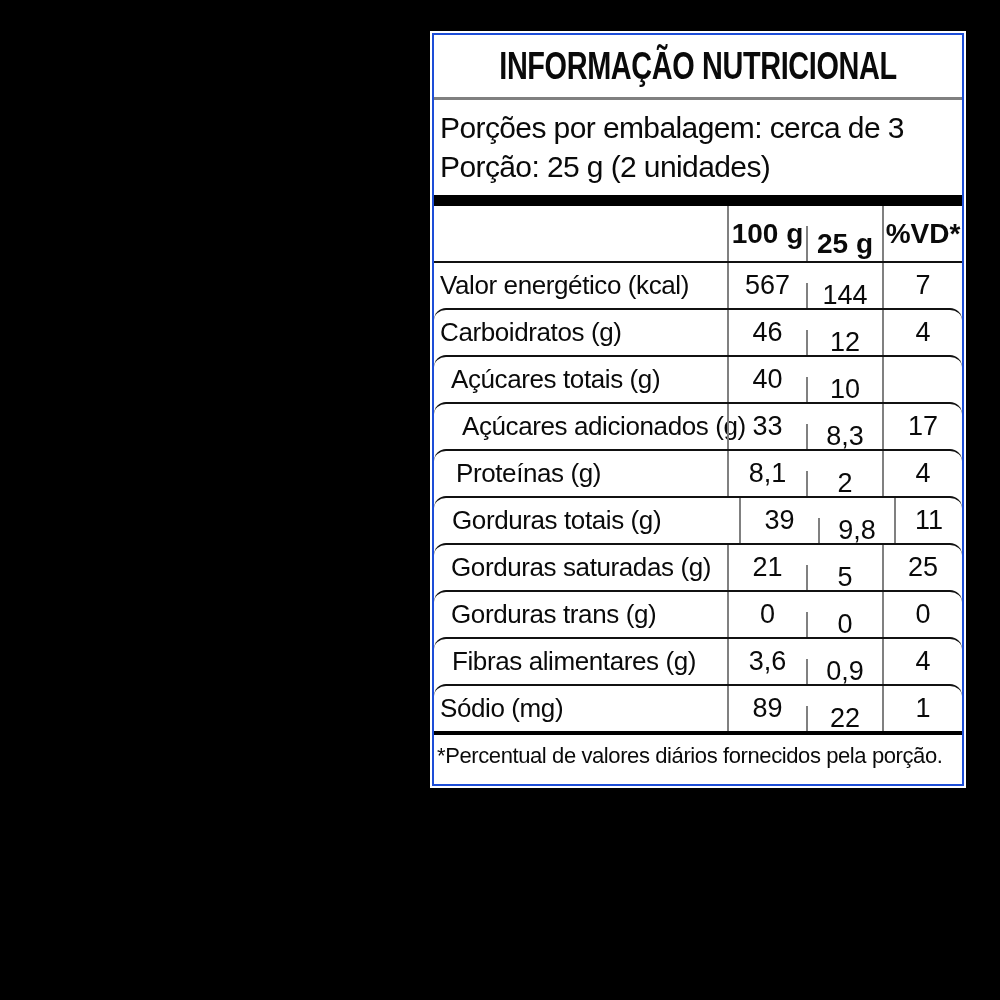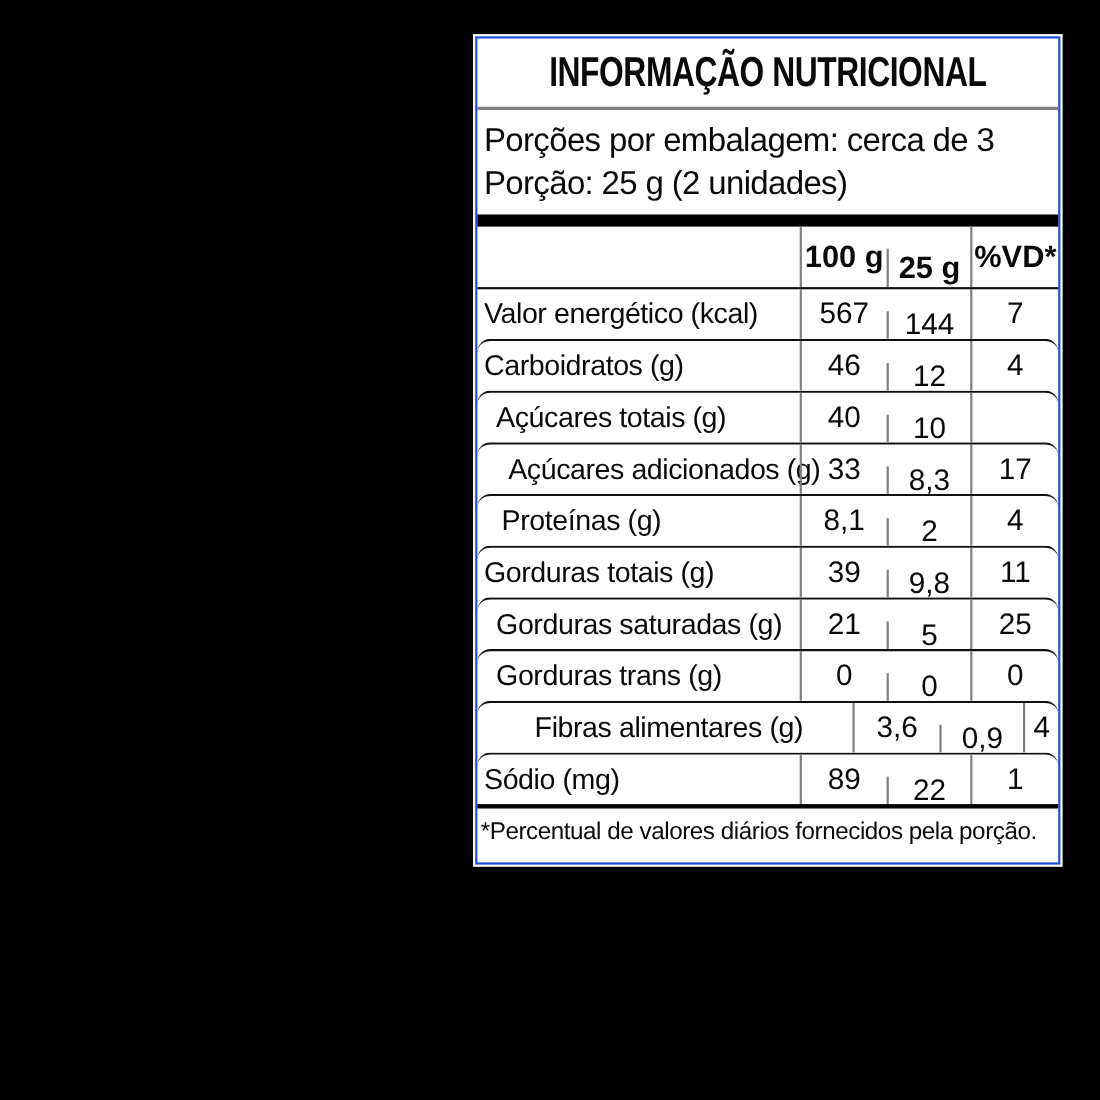--- a/index.html
+++ b/index.html
@@ -169,42 +169,42 @@
   </div>
 
   <div class="t-row t-body-row">
     <div class="c-label" style="padding-left: 22px;">Proteínas (g)</div>
     <div class="c-num c-100">8,1</div>
     <div class="c-num c-25">2</div>
     <div class="c-num c-vd">4</div>
   </div>
 
   <div class="t-row t-body-row">
-    <div class="c-label" style="padding-left: 6px;">Gorduras totais (g)</div>
+    <div class="c-label" style="padding-left: 6px; margin-left: 12px;">Gorduras totais (g)</div>
     <div class="c-num c-100">39</div>
     <div class="c-num c-25">9,8</div>
     <div class="c-num c-vd">11</div>
   </div>
 
   <div class="t-row t-body-row">
     <div class="c-label" style="padding-left: 17px;">Gorduras saturadas (g)</div>
     <div class="c-num c-100">21</div>
     <div class="c-num c-25">5</div>
     <div class="c-num c-vd">25</div>
   </div>
 
   <div class="t-row t-body-row">
     <div class="c-label" style="padding-left: 17px;">Gorduras trans (g)</div>
     <div class="c-num c-100">0</div>
     <div class="c-num c-25">0</div>
     <div class="c-num c-vd">0</div>
   </div>
 
   <div class="t-row t-body-row">
-    <div class="c-label" style="padding-left: 4px; margin-left: 48px;">Fibras alimentares (g)</div>
+    <div class="c-label" style="padding-left: 18px;">Fibras alimentares (g)</div>
     <div class="c-num c-100">3,6</div>
     <div class="c-num c-25">0,9</div>
     <div class="c-num c-vd">4</div>
   </div>
 
   <div class="t-row t-body-row">
     <div class="c-label" style="padding-left: 6px;">Sódio (mg)</div>
     <div class="c-num c-100">89</div>
     <div class="c-num c-25">22</div>
     <div class="c-num c-vd">1</div>

